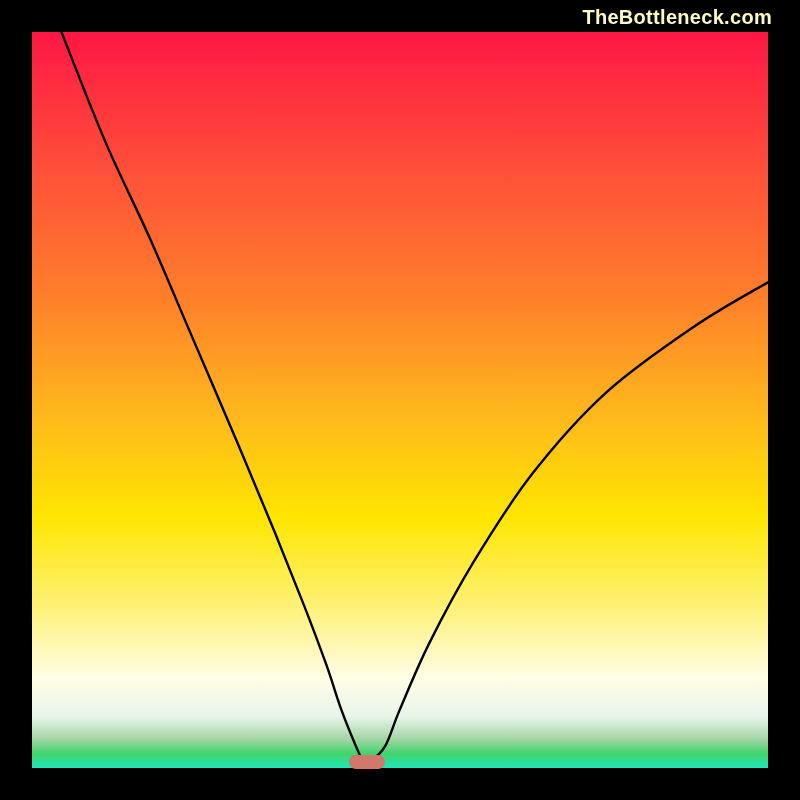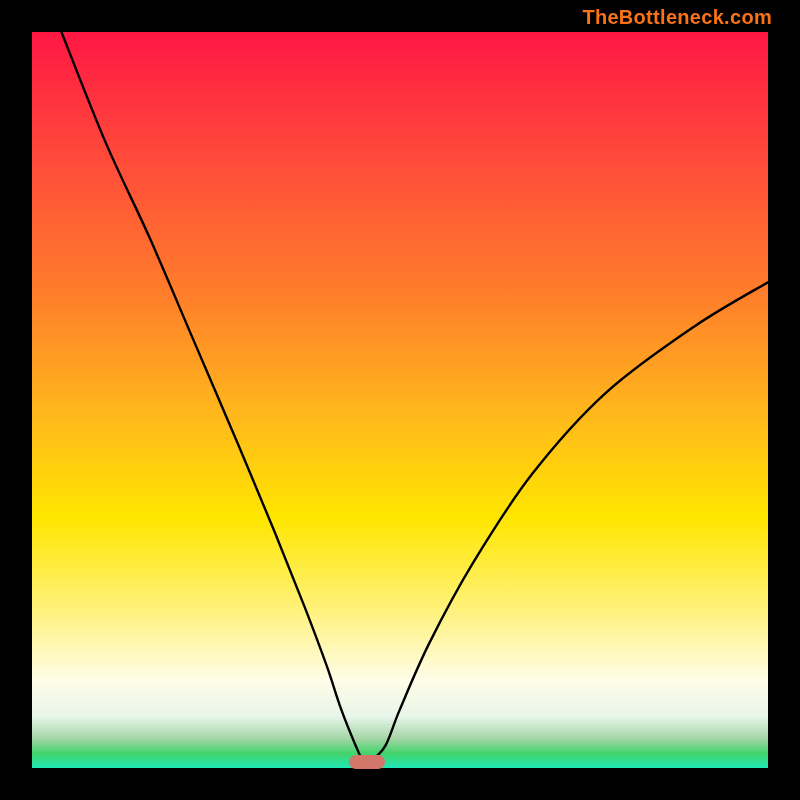--- a/index.html
+++ b/index.html
@@ -51,21 +51,21 @@
     border-radius: 7px;
     transform: translate(-50%, -50%);
   }
   .watermark {
     position: absolute;
     top: 6px;
     right: 28px;
     font-family: Arial, Helvetica, sans-serif;
     font-size: 20px;
     font-weight: 600;
-    color: #f97316;
+    color: #fef9c3;
     letter-spacing: 0.3px;
   }
 </style>
 </head>
 <body>
 
 <div class="container">
   <div class="watermark">TheBottleneck.com</div>
   <div class="plot-area">
     <svg class="curve" viewBox="0 0 736 736" preserveAspectRatio="none">

